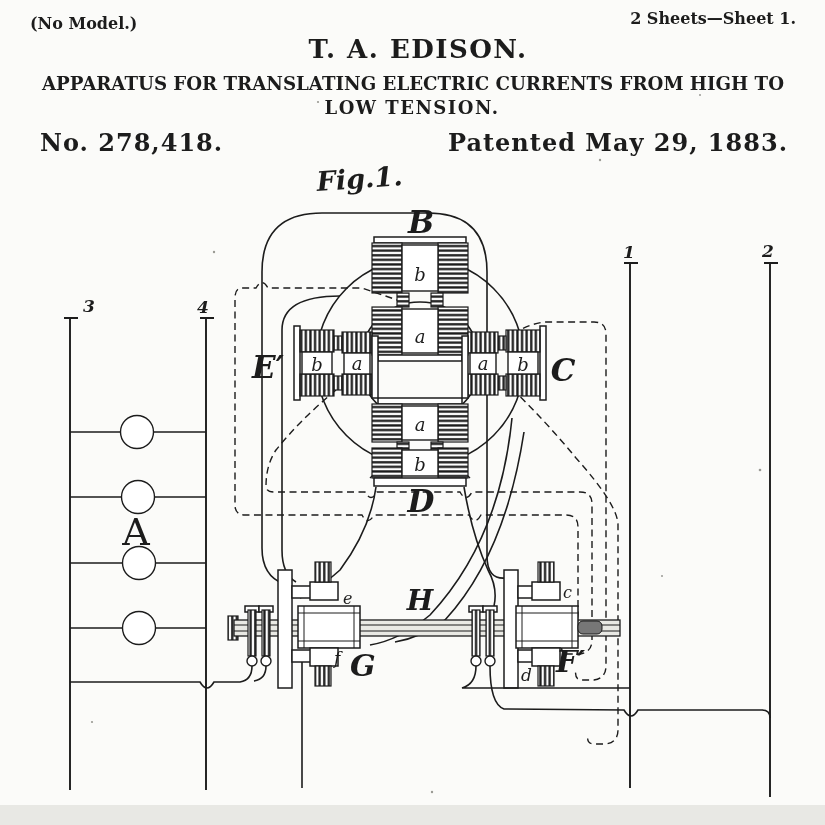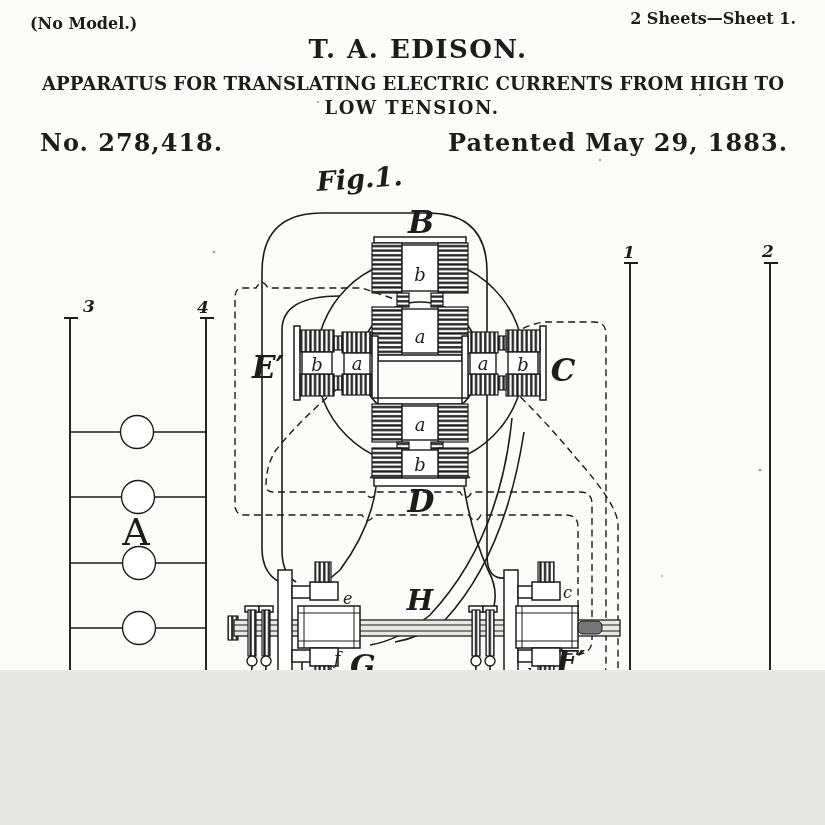--- a/index.html
+++ b/index.html
@@ -1,17 +1,17 @@
 <!DOCTYPE html>
 <html style="--ink: #1c1c1c; --paper: #fbfbf9;"><head>
 <meta charset="utf-8">
 <style>
   :root { --ink:#1c1c1c; --paper:#fbfbf9; }
   html,body{margin:0;padding:0;background:#e8e8e4;}
-  #sheet{width:825px;height:670px;background:var(--paper);position:relative;margin:0 auto;overflow:hidden;}
+  #sheet{width:825px;height:805px;background:var(--paper);position:relative;margin:0 auto;overflow:hidden;}
   svg{display:block;}
   text{fill:var(--ink);font-family:"DejaVu Serif","Liberation Serif",serif;}
   .hdr{font-weight:700;}
   .scr{font-style:italic;}
   .w  {fill:none;stroke:var(--ink);stroke-width:1.6;}
   .w2 {fill:none;stroke:var(--ink);stroke-width:1.9;}
   .d  {fill:none;stroke:var(--ink);stroke-width:1.4;stroke-dasharray:7 4.5;}
   .box{fill:#fff;stroke:var(--ink);stroke-width:1.4;}
   .plate{fill:#fff;stroke:var(--ink);stroke-width:1.5;}
   .coilH{fill:url(#hH);stroke:var(--ink);stroke-width:1.2;}

